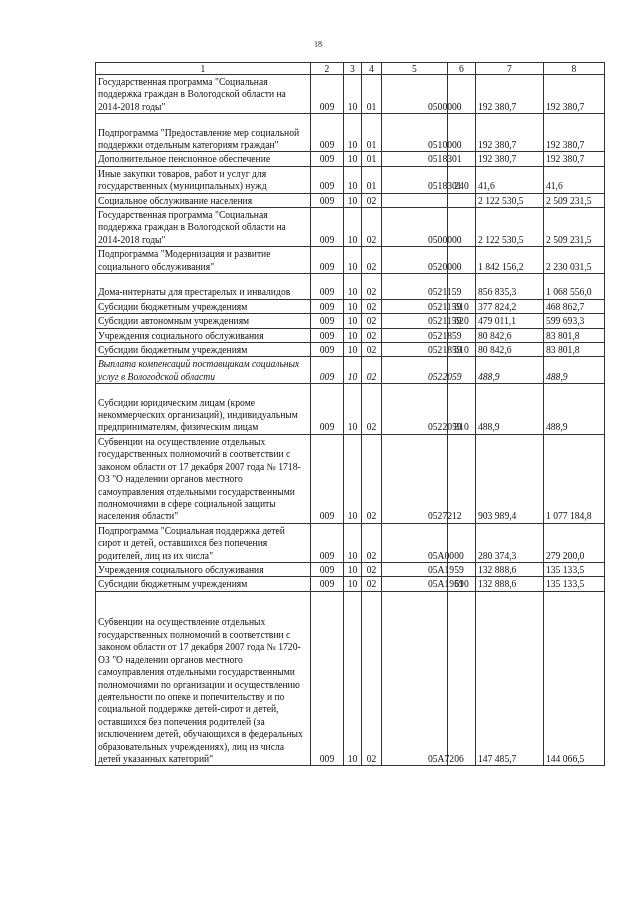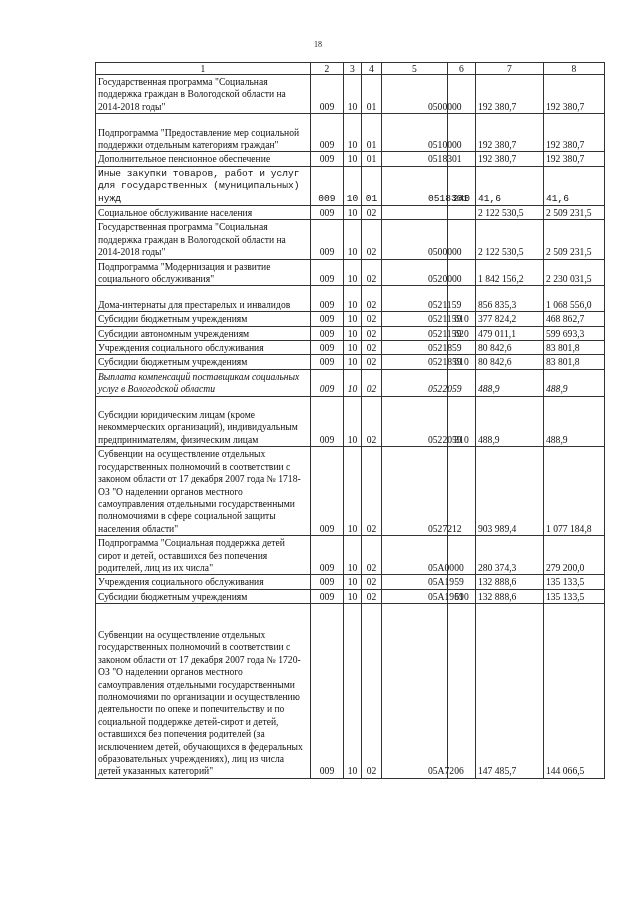--- a/index.html
+++ b/index.html
@@ -101,21 +101,21 @@
         <span>05</span>
         <span>1</span>
         <span>8301</span>
       </div>
     </td>
     <td class="c"></td>
     <td class="r">192 380,7</td>
     <td class="r">192 380,7</td>
   </tr>
 
-  <tr class="row" style="height: 25.8px; font-family: Liberation Mono, monospace;">
+  <tr class="row" style="height: 25.8px;">
     <td class="name">
           <div class="name-wrap">Иные закупки товаров, работ и услуг для государственных (муниципальных) нужд</div>
         </td>
     <td class="c">009</td>
     <td class="c">10</td>
     <td class="c">01</td>
     <td class="tgt">
       <div class="tgt-inner">
         <span>05</span>
         <span>1</span>

